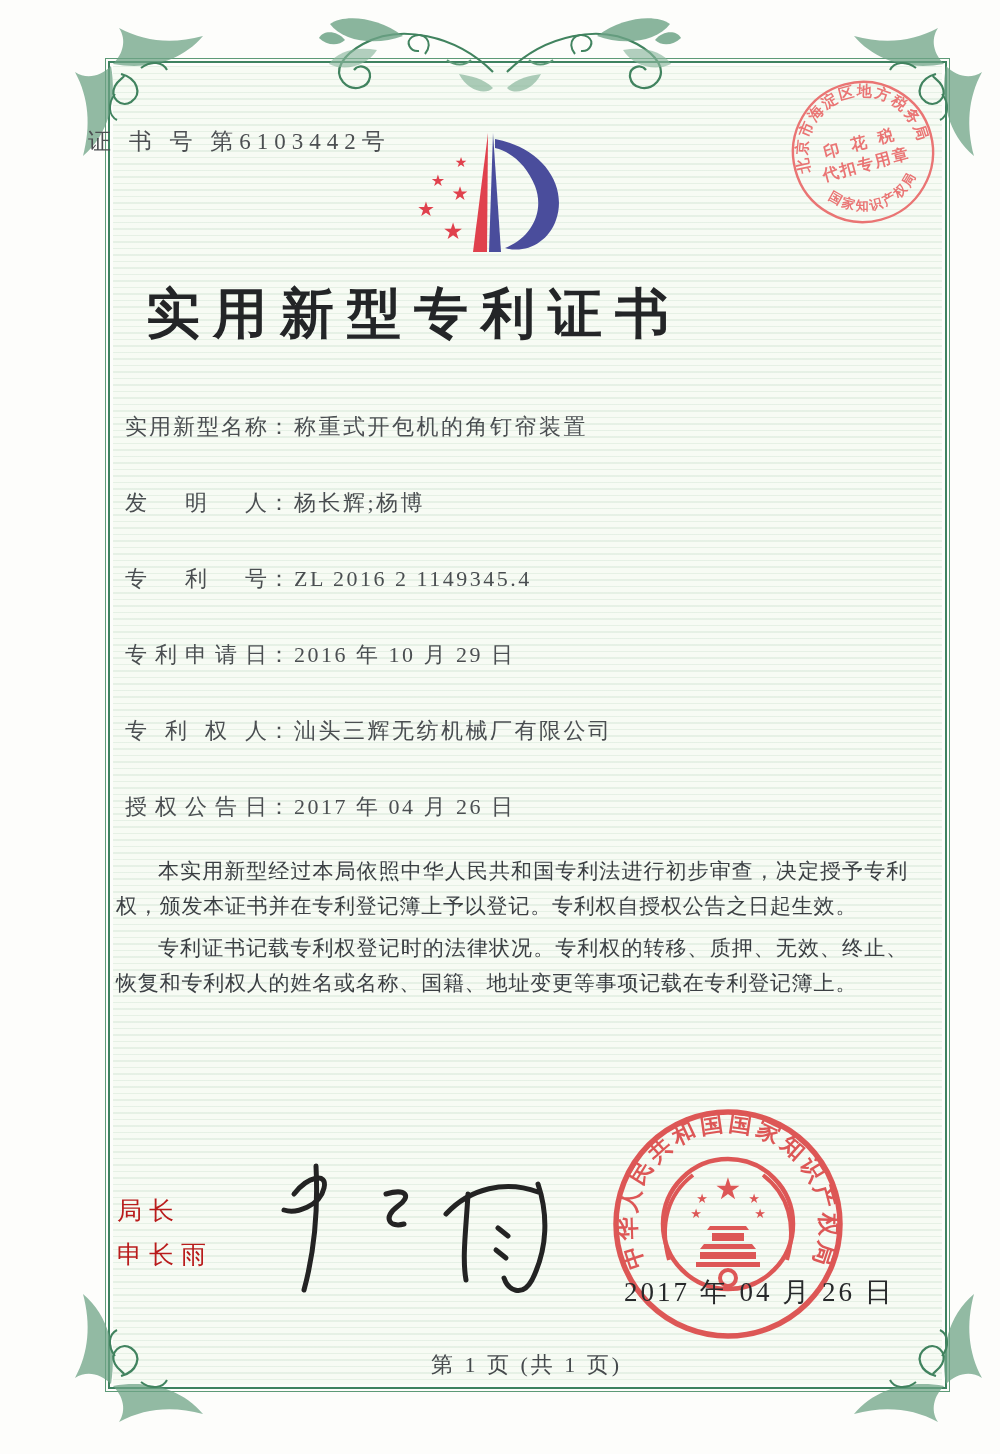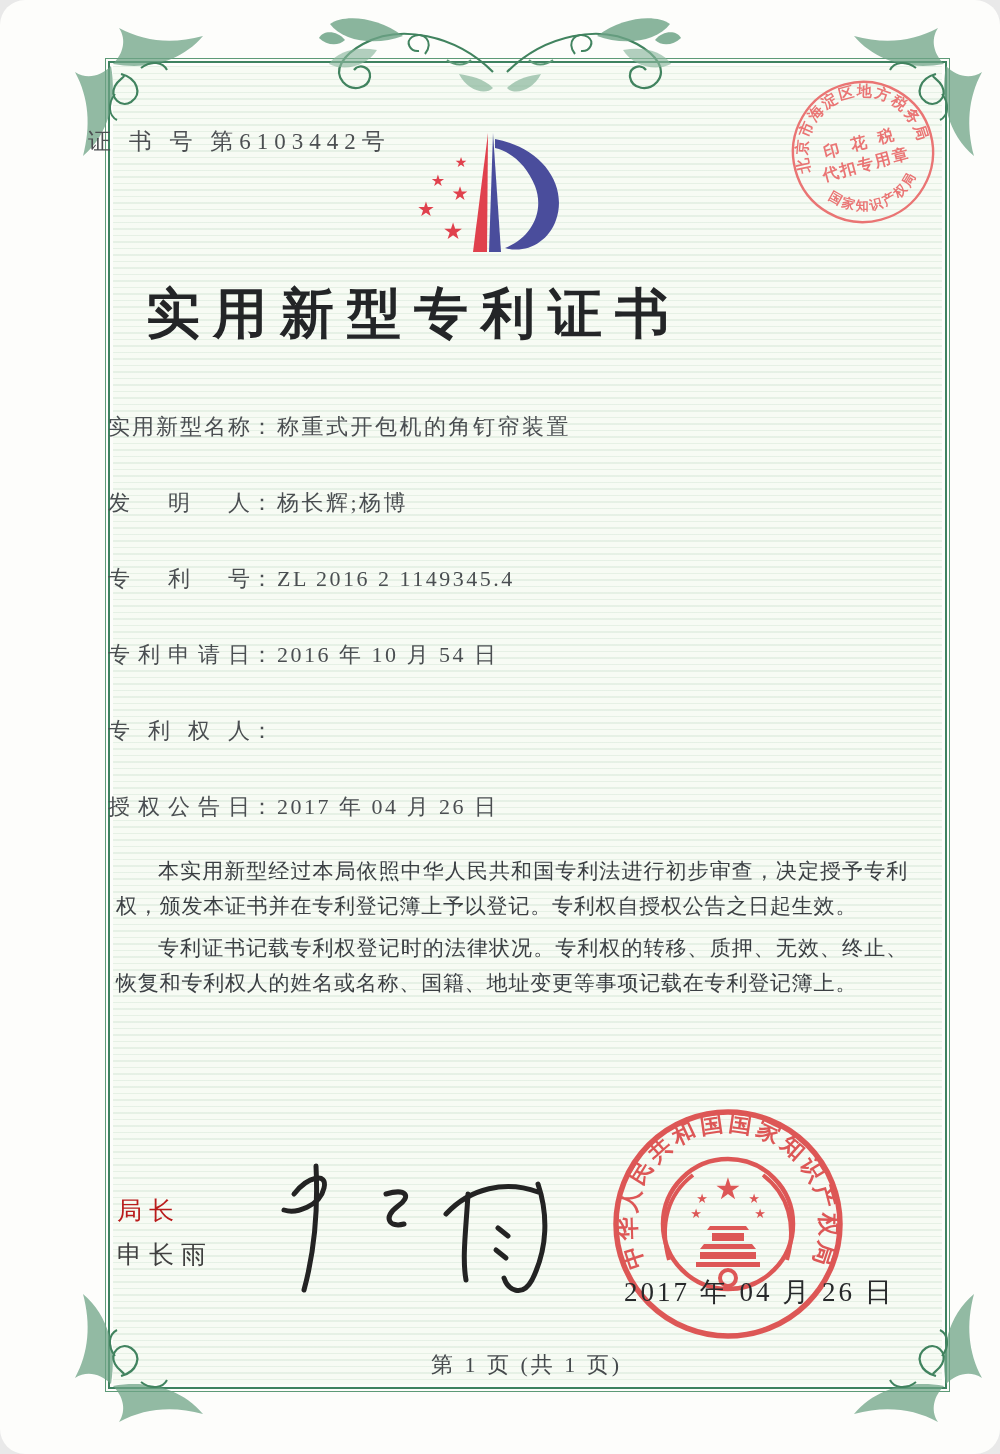--- a/index.html
+++ b/index.html
@@ -1,21 +1,20 @@
 <!DOCTYPE html>
 <html><head>
 <meta charset="utf-8">
 <style>
   html,body{margin:0;padding:0;background:#e9e9e9;}
   .page{
     position:relative;width:1000px;height:1454px;margin:0 auto;
     background:#fdfdfb;overflow:hidden;
     font-family:"Liberation Serif","DejaVu Serif",serif;
     color:#3c4043;
-    border-radius:25px;
   }
   .abs{position:absolute;}
   
   .frame{
     left:105px;top:58px;width:843px;height:1332px;
     border:1.2px solid #5d9a77;z-index:0;
   }
   .frame-inner{
     position:absolute;left:2px;top:2px;right:2px;bottom:2px;
     border:2.6px solid #3e8260;
@@ -33,30 +32,30 @@
   .cert-no{
     left:88px;top:126px;z-index:2;font-size:23px;letter-spacing:6px;color:#4c4f52;
   }
   .title{
     left:0;top:278px;width:828px;text-align:center;z-index:2;
     font-size:54px;font-weight:700;letter-spacing:13px;color:#232527;
   }
   .fields{left:108px;top:412px;width:812px;z-index:2;}
   .field-row{display:flex;align-items:baseline;height:31px;margin-bottom:45px;
     font-size:22px;color:#4a4e51;}
-  .field-label{width:142px;text-align:justify;text-align-last:justify;letter-spacing:0;}
+  .field-label{width:142px;text-align:justify;text-align-last:justify;letter-spacing:0;margin-left:17px;}
   .field-colon{margin:0 4px 0 1px;}
   .field-value{letter-spacing:2.5px;text-align:right;}
   .paras{left:108px;top:846px;width:808px;z-index:2;}
   .paras p{
     margin:8px;font-size:21px;line-height:34.5px;text-align:justify;
     text-indent:2em;letter-spacing:0.8px;color:#3b3f43;
   }
   .officer-role{left:117px;top:1194px;font-size:25px;letter-spacing:7px;color:#b91c1c;z-index:2;}
-  .officer-name{left:117px;top:1238px;font-size:25px;letter-spacing:7px;color:#404040;z-index:2;}
+  .officer-name{left:117px;top:1238px;font-size:25px;letter-spacing:7px;color:#b91c1c;z-index:2;}
   .issue-date{left:624px;top:1274px;font-size:27px;letter-spacing:3px;color:#27292b;z-index:4;
     font-family:"Liberation Serif","DejaVu Serif",serif;}
   .footer{left:105px;top:1350px;width:843px;text-align:center;z-index:2;
     font-size:22px;letter-spacing:3px;color:#45494c;}
   .sig{left:268px;top:1148px;z-index:3;}
   .logo{left:413px;top:124px;z-index:2;}
   .stamp{left:773px;top:64px;z-index:3;opacity:0.92;}
   .seal{left:603px;top:1102px;z-index:3;opacity:0.93;}
   svg text{font-family:"Liberation Serif","DejaVu Serif",serif;}
 </style>
@@ -157,25 +156,26 @@
         <span class="field-value">杨长辉;杨博</span>
     </div>
     <div class="field-row">
       <span class="field-label">专利号</span>
         <span class="field-colon">：</span>
         <span class="field-value">ZL 2016 2 1149345.4</span>
     </div>
     <div class="field-row">
       <span class="field-label">专利申请日</span>
         <span class="field-colon">：</span>
-        <span class="field-value">2016 年 10 月 54 日</span>
+        <span class="field-value">2016 年 10 月 29 日</span>
     </div>
     <div class="field-row">
       <span class="field-label">专利权人</span>
         <span class="field-colon">：</span>
+        <span class="field-value">汕头三辉无纺机械厂有限公司</span>
     </div>
     <div class="field-row">
       <span class="field-label">授权公告日</span>
         <span class="field-colon">：</span>
         <span class="field-value">2017 年 04 月 26 日</span>
     </div>
   </div>
 
   <div class="abs paras">
     <p>本实用新型经过本局依照中华人民共和国专利法进行初步审查，决定授予专利权，颁发本证书并在专利登记簿上予以登记。专利权自授权公告之日起生效。</p>

